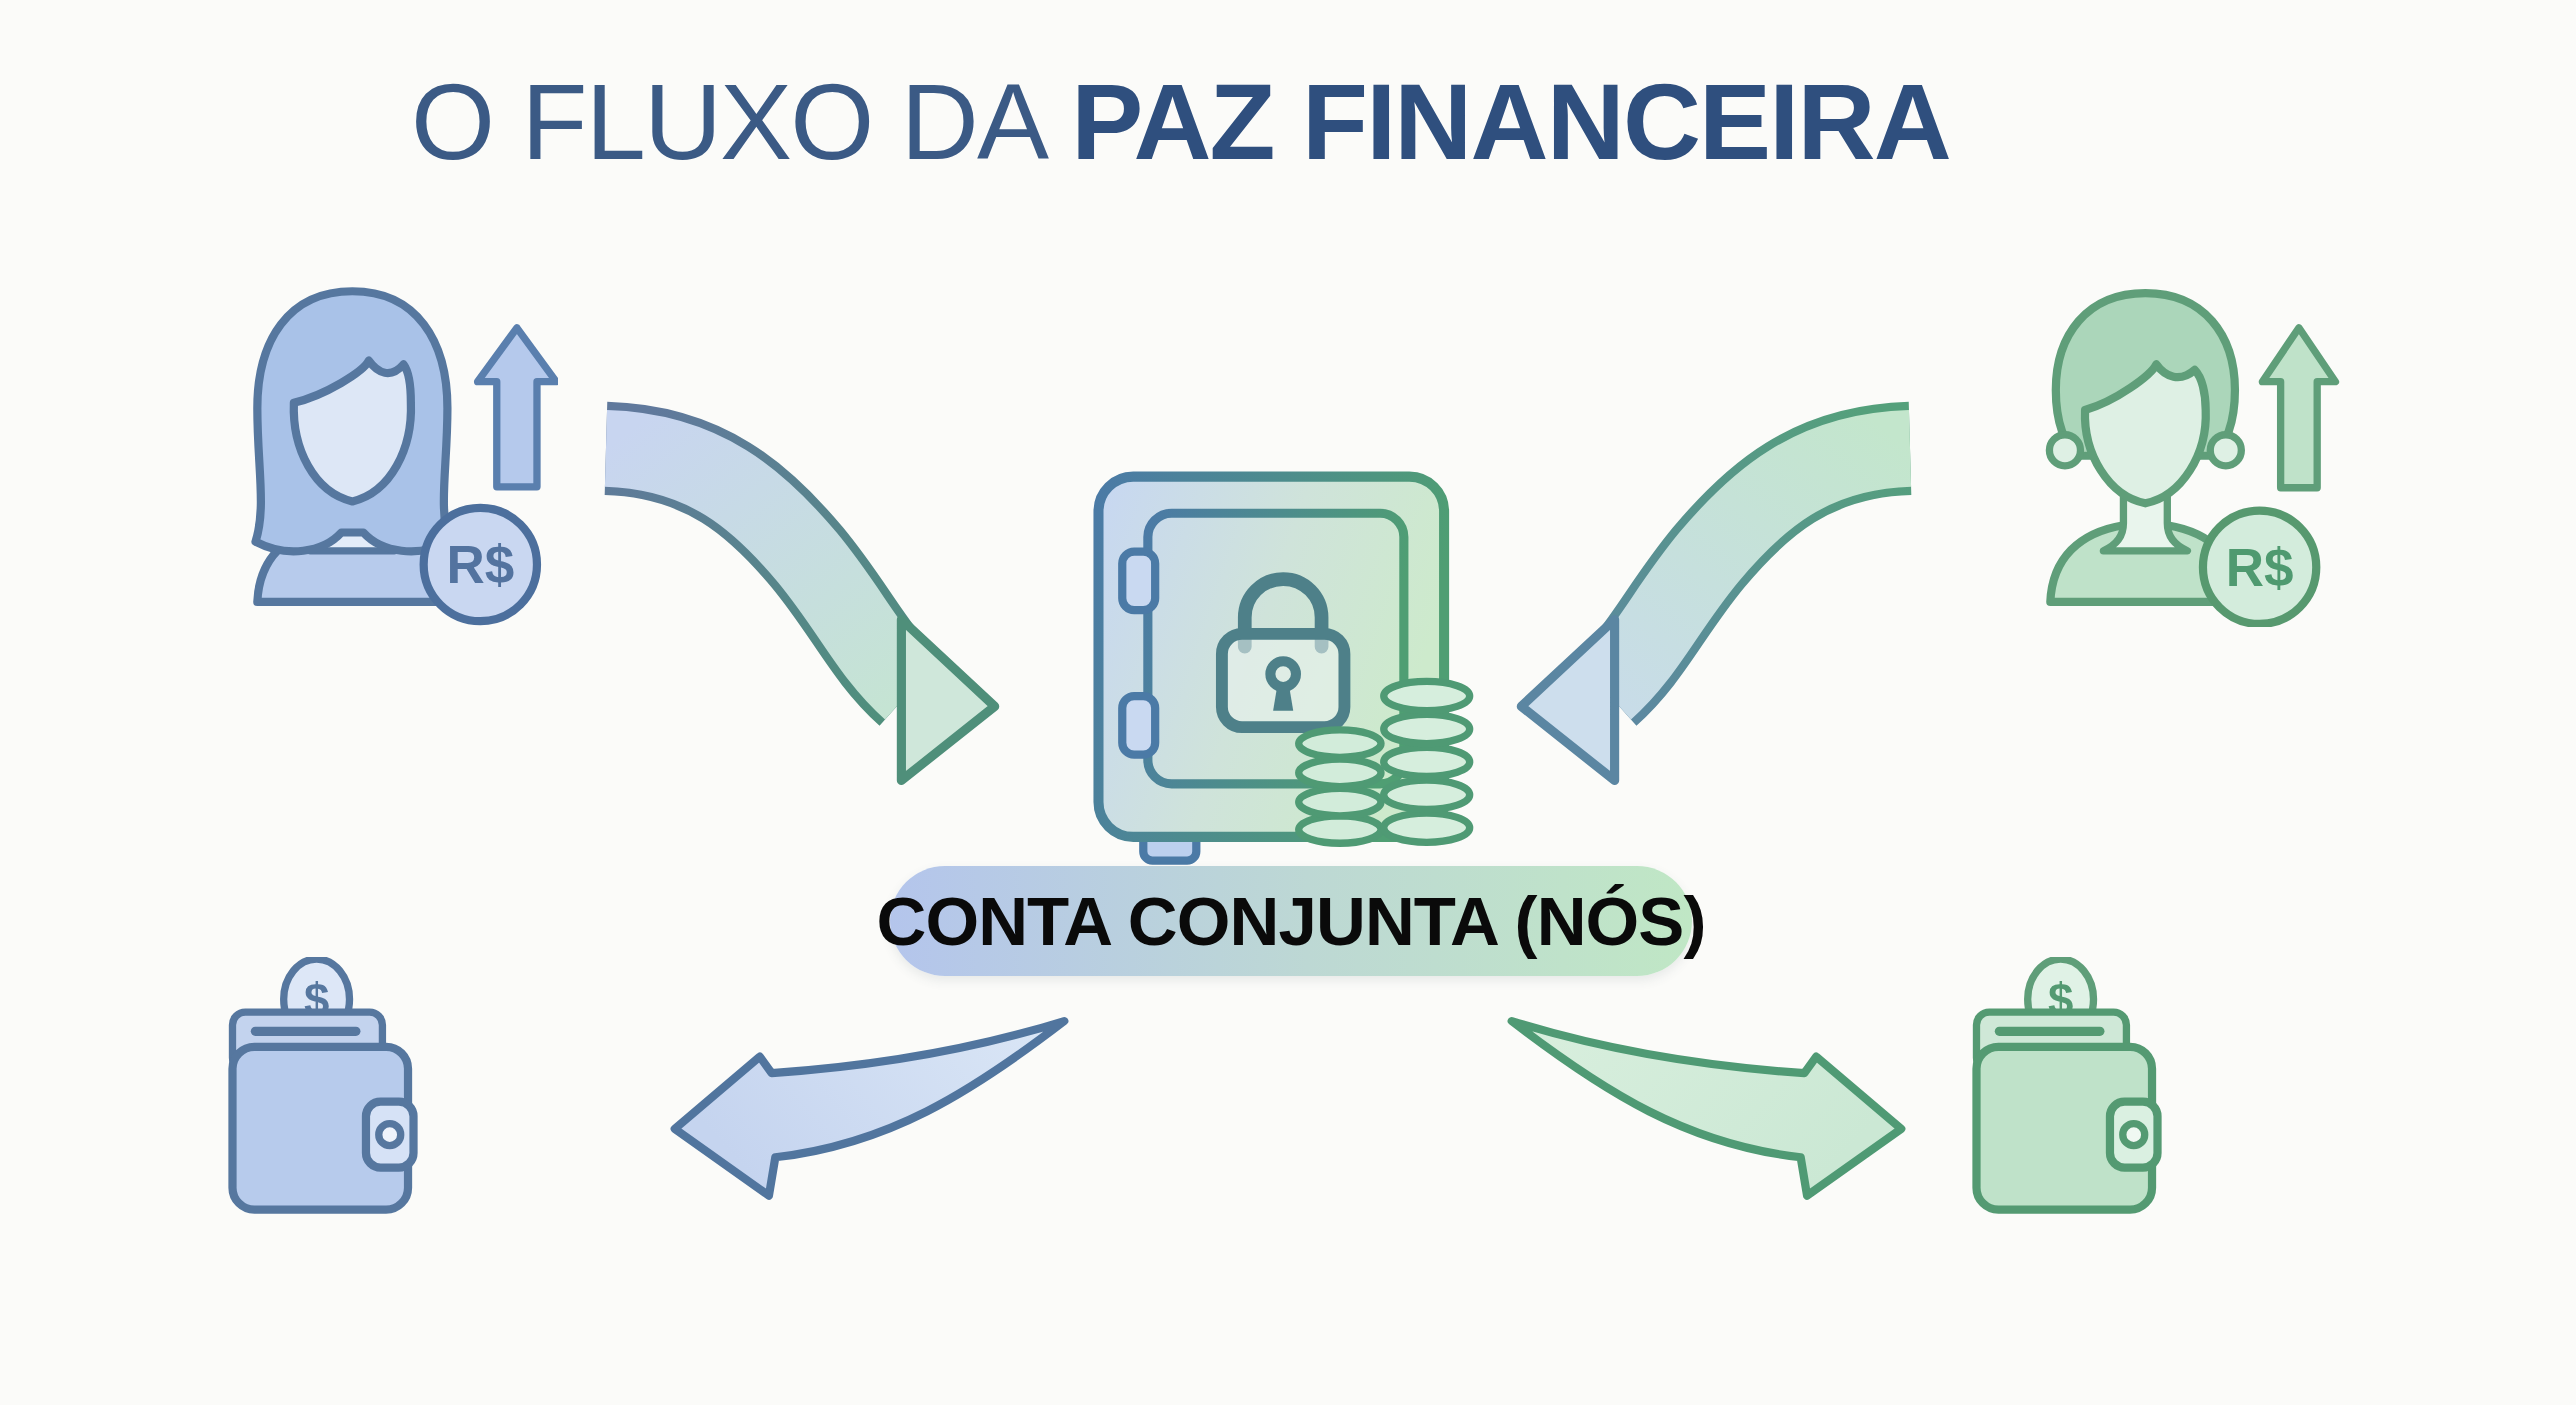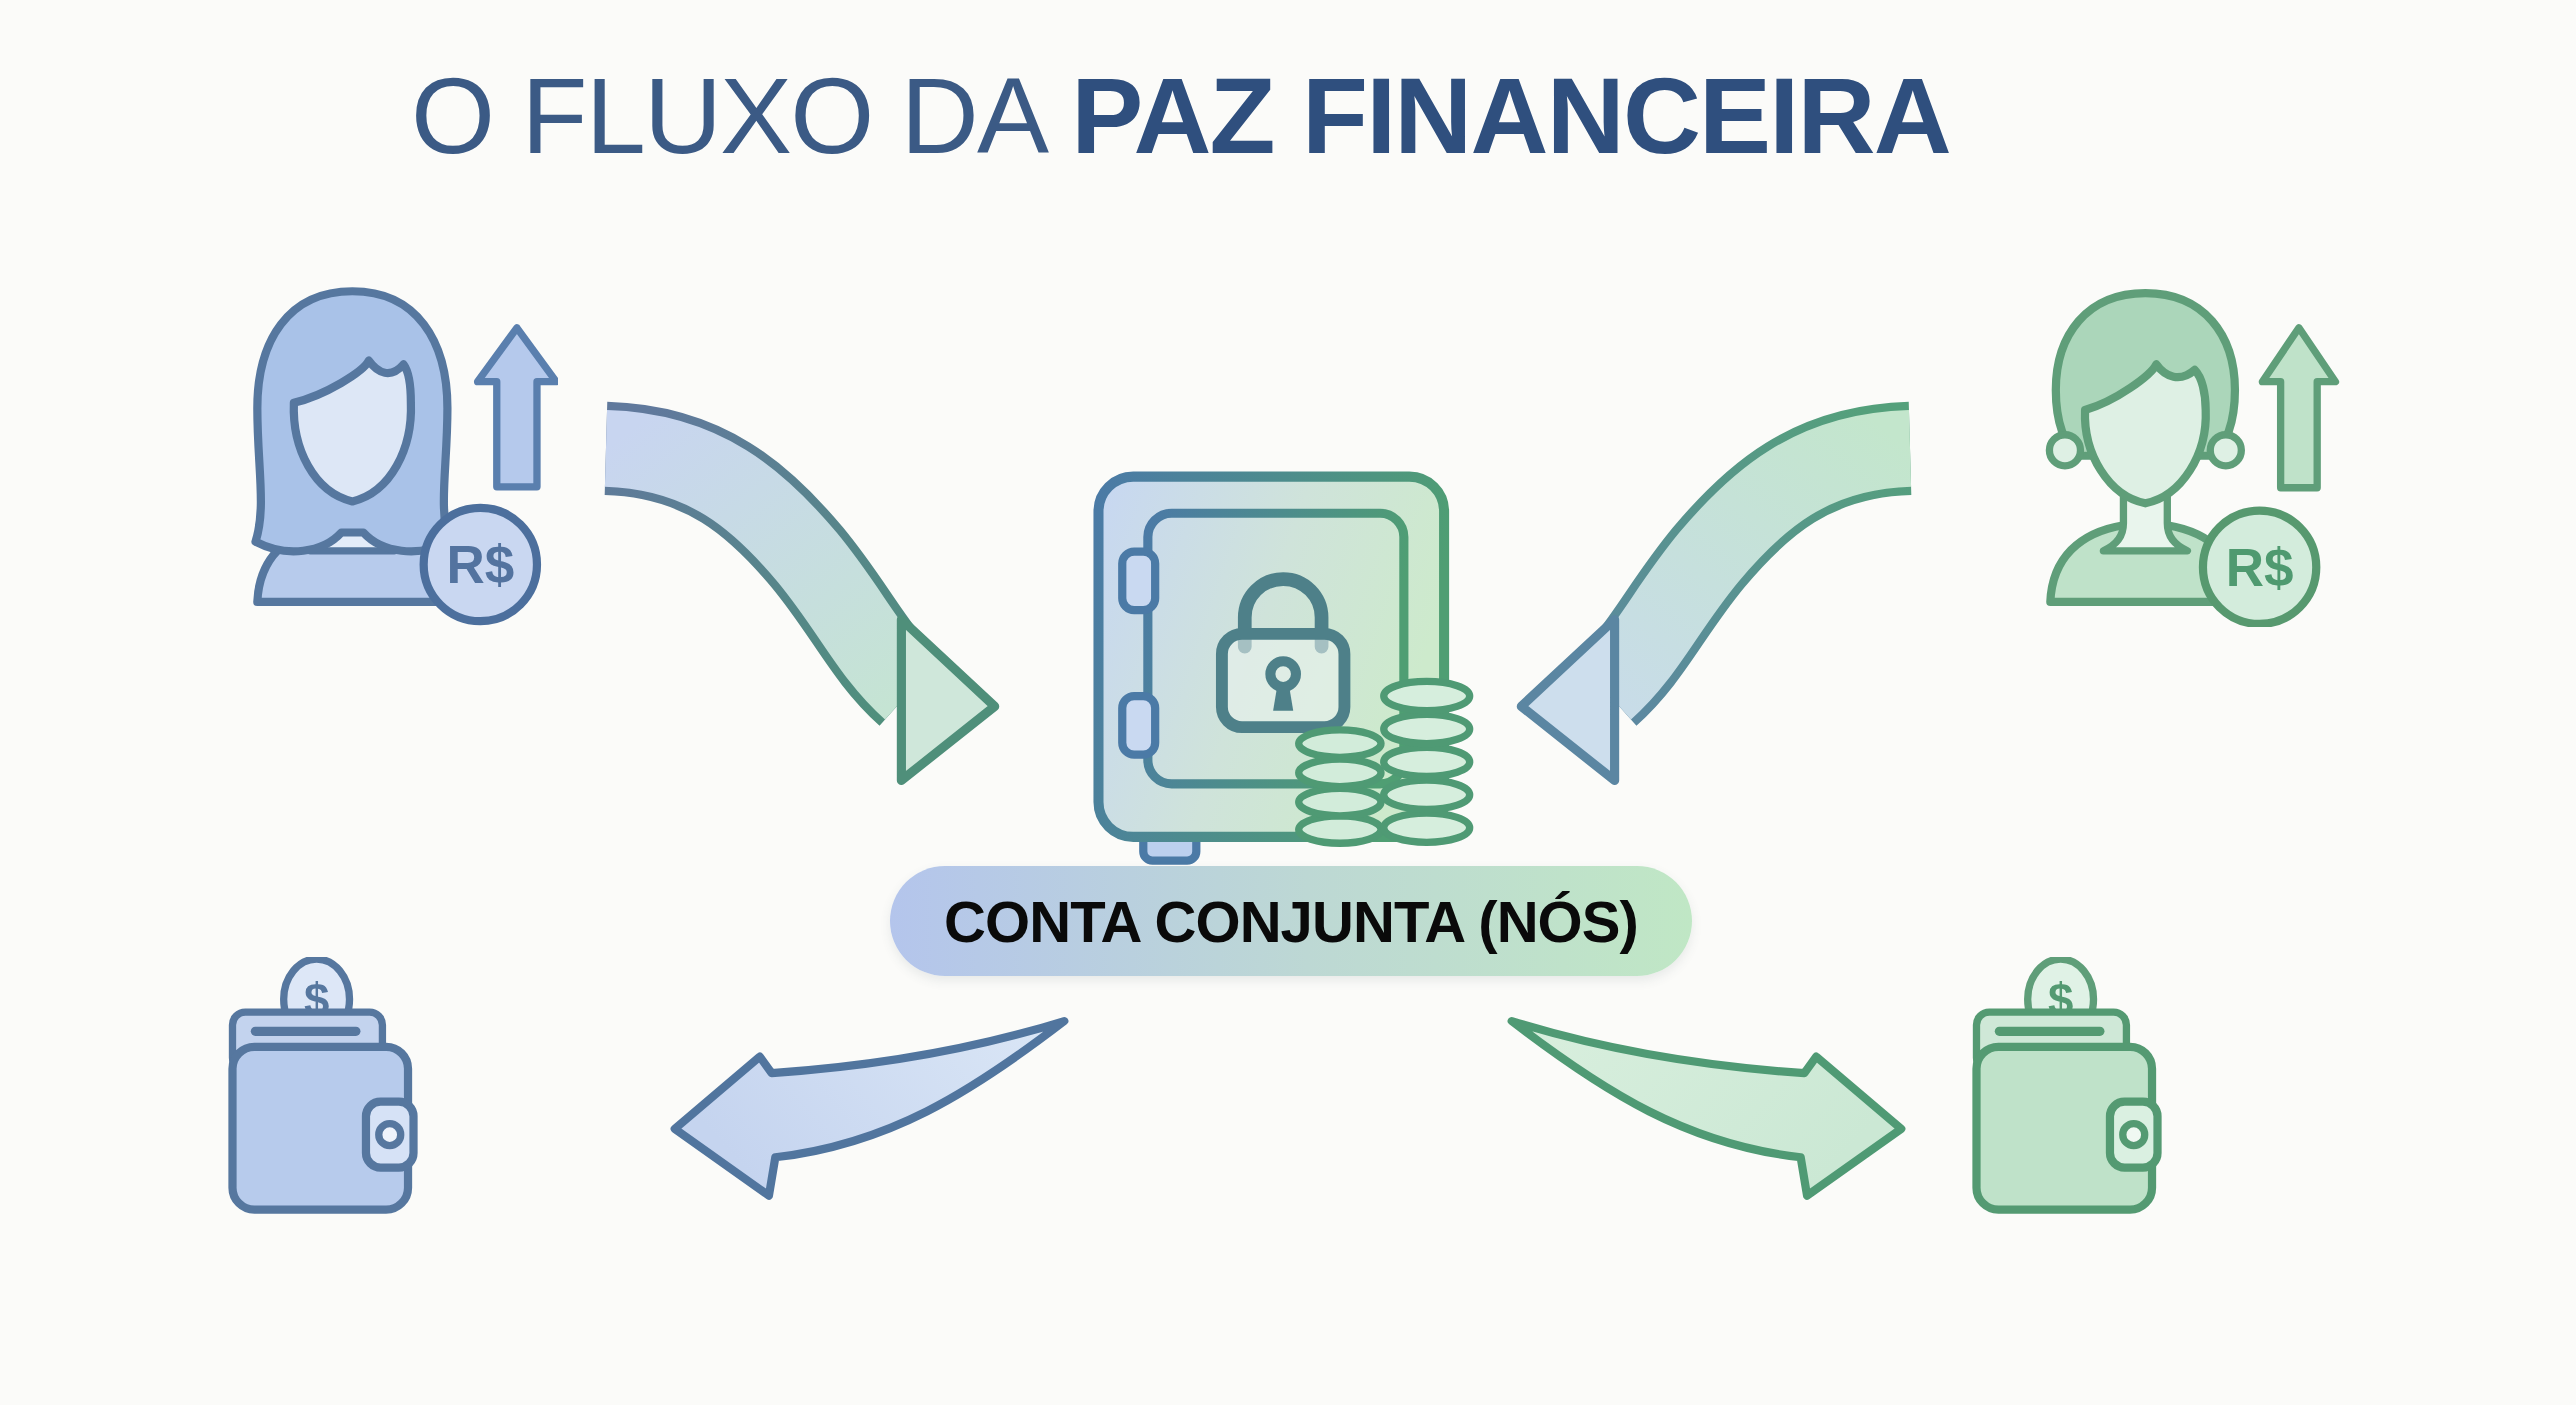--- a/index.html
+++ b/index.html
@@ -3,34 +3,34 @@
 <meta charset="utf-8">
 <style>
   html,body{margin:0;padding:0;background:#e8e8e6;}
   .canvas{
     position:relative;width:2576px;height:1405px;overflow:hidden;
     background:#fbfbf9;
     font-family:"Liberation Sans",sans-serif;
   }
   .abs{position:absolute;}
   .title{
-    top:54px;left:0;width:2361px;text-align:center;
+    top:60px;left:0;width:2361px;text-align:center;
     font-size:108px;letter-spacing:-1.8px;line-height:1.15;
     color:#3b5a85;white-space:nowrap;
   }
   .title .t-reg{font-weight:400;}
   .title .t-bold{font-weight:700;color:#2f4f7e;margin-left:24px;}
   .pill{
     left:890px;top:866px;width:802px;height:110px;border-radius:55px;
     background:linear-gradient(90deg,#b4c5ec 0%,#bdd8d4 52%,#c0e7c5 100%);
     box-shadow:0 4.6px 11px rgba(60,80,90,.10);
     display:flex;align-items:center;justify-content:center;
   }
   .pill span{
-    font-size:58px;font-weight:700;letter-spacing:-0.9px;color:#0a0a0a;white-space:nowrap;
+    font-size:69px;font-weight:700;letter-spacing:-0.9px;color:#0a0a0a;white-space:nowrap;
   }
   .acct-label{
     top:1255px;font-size:51px;letter-spacing:-0.9px;color:#0d0d0d;
     text-align:center;white-space:nowrap;
   }
   .acct-label .lbl-bold{font-weight:700;}
   .acct-label .lbl-reg{font-weight:400;margin-left:12.8px;}
   .lblL{left:55px;width:695px;}
   .lblR{left:1791px;width:727px;}
   svg{display:block;}

